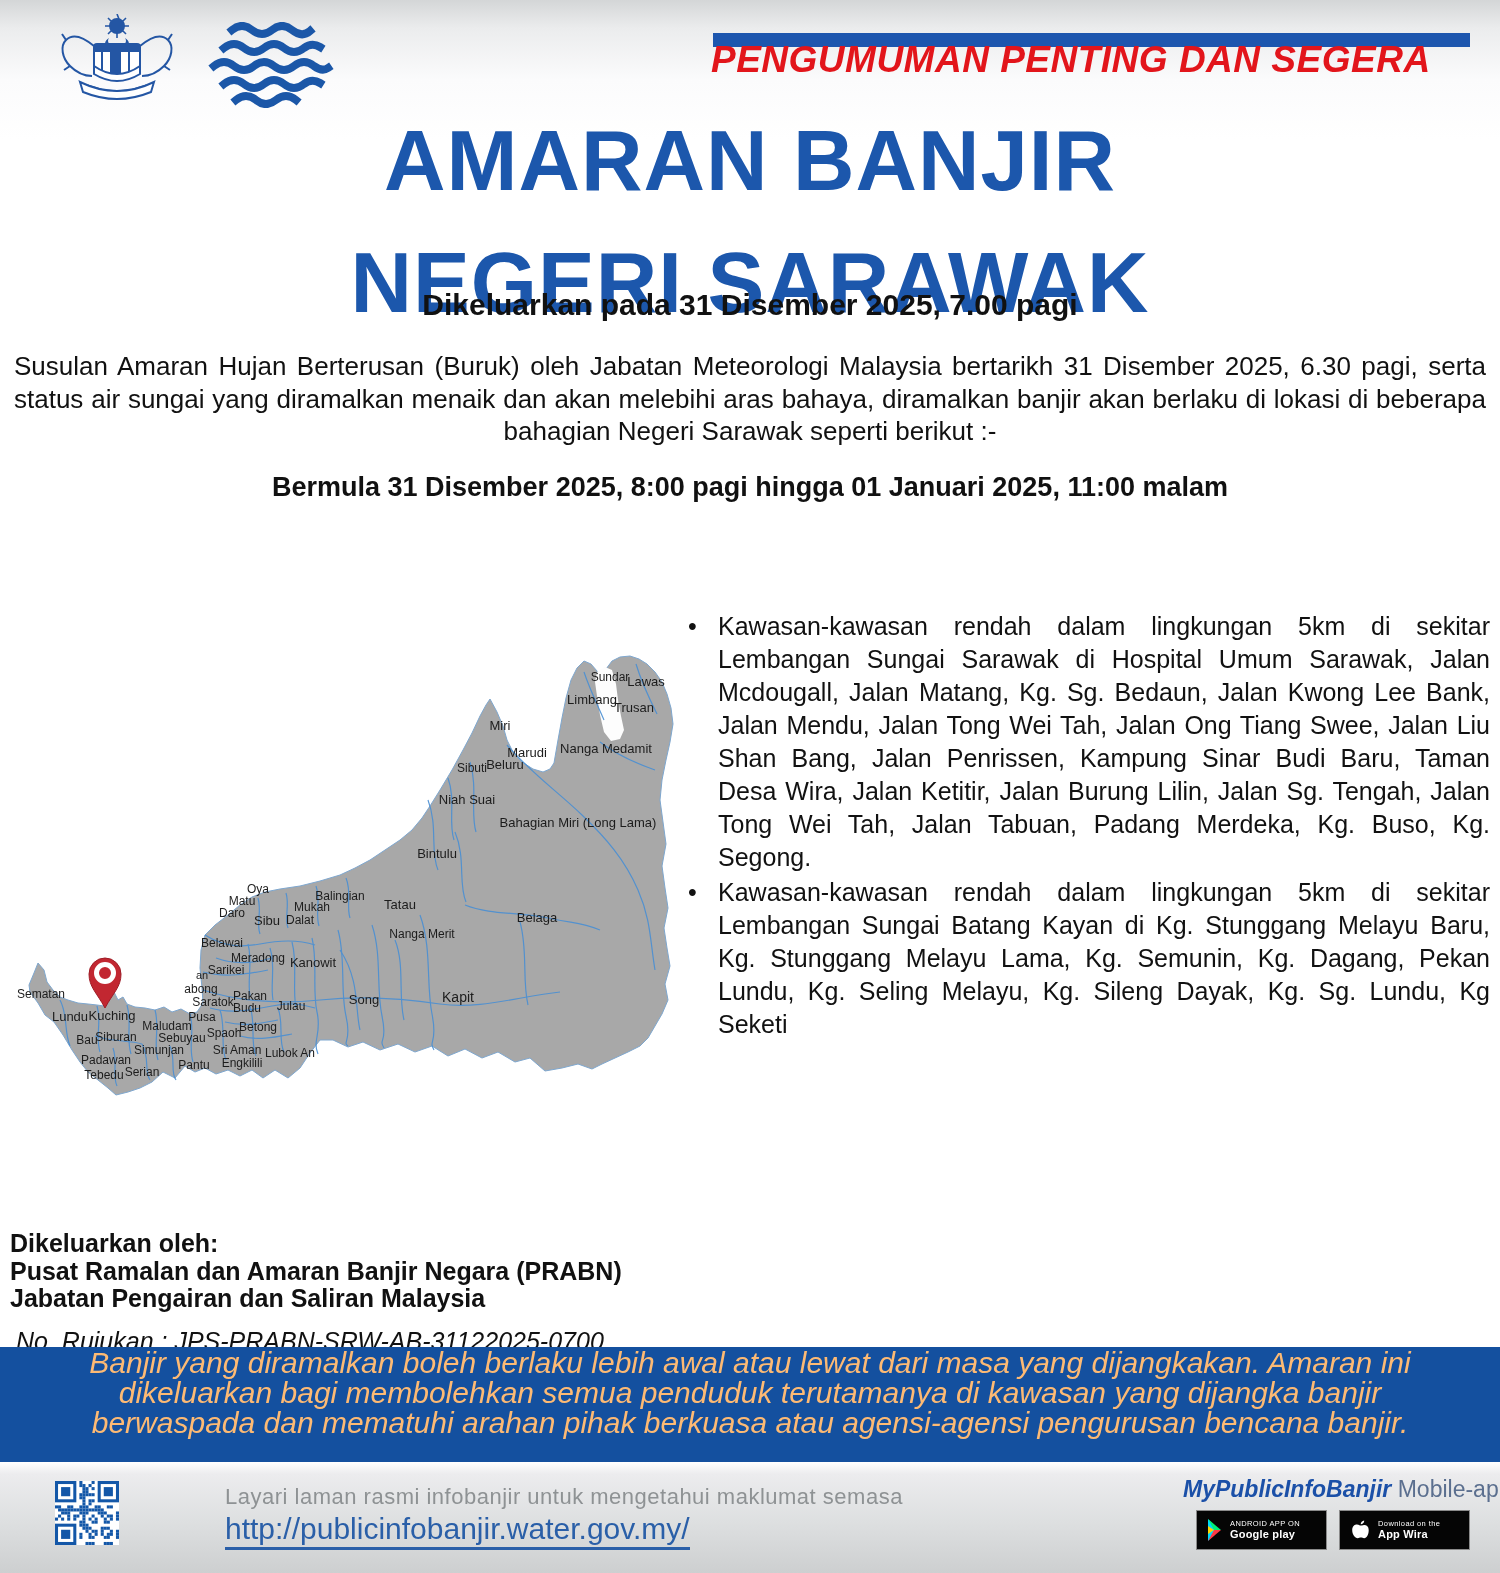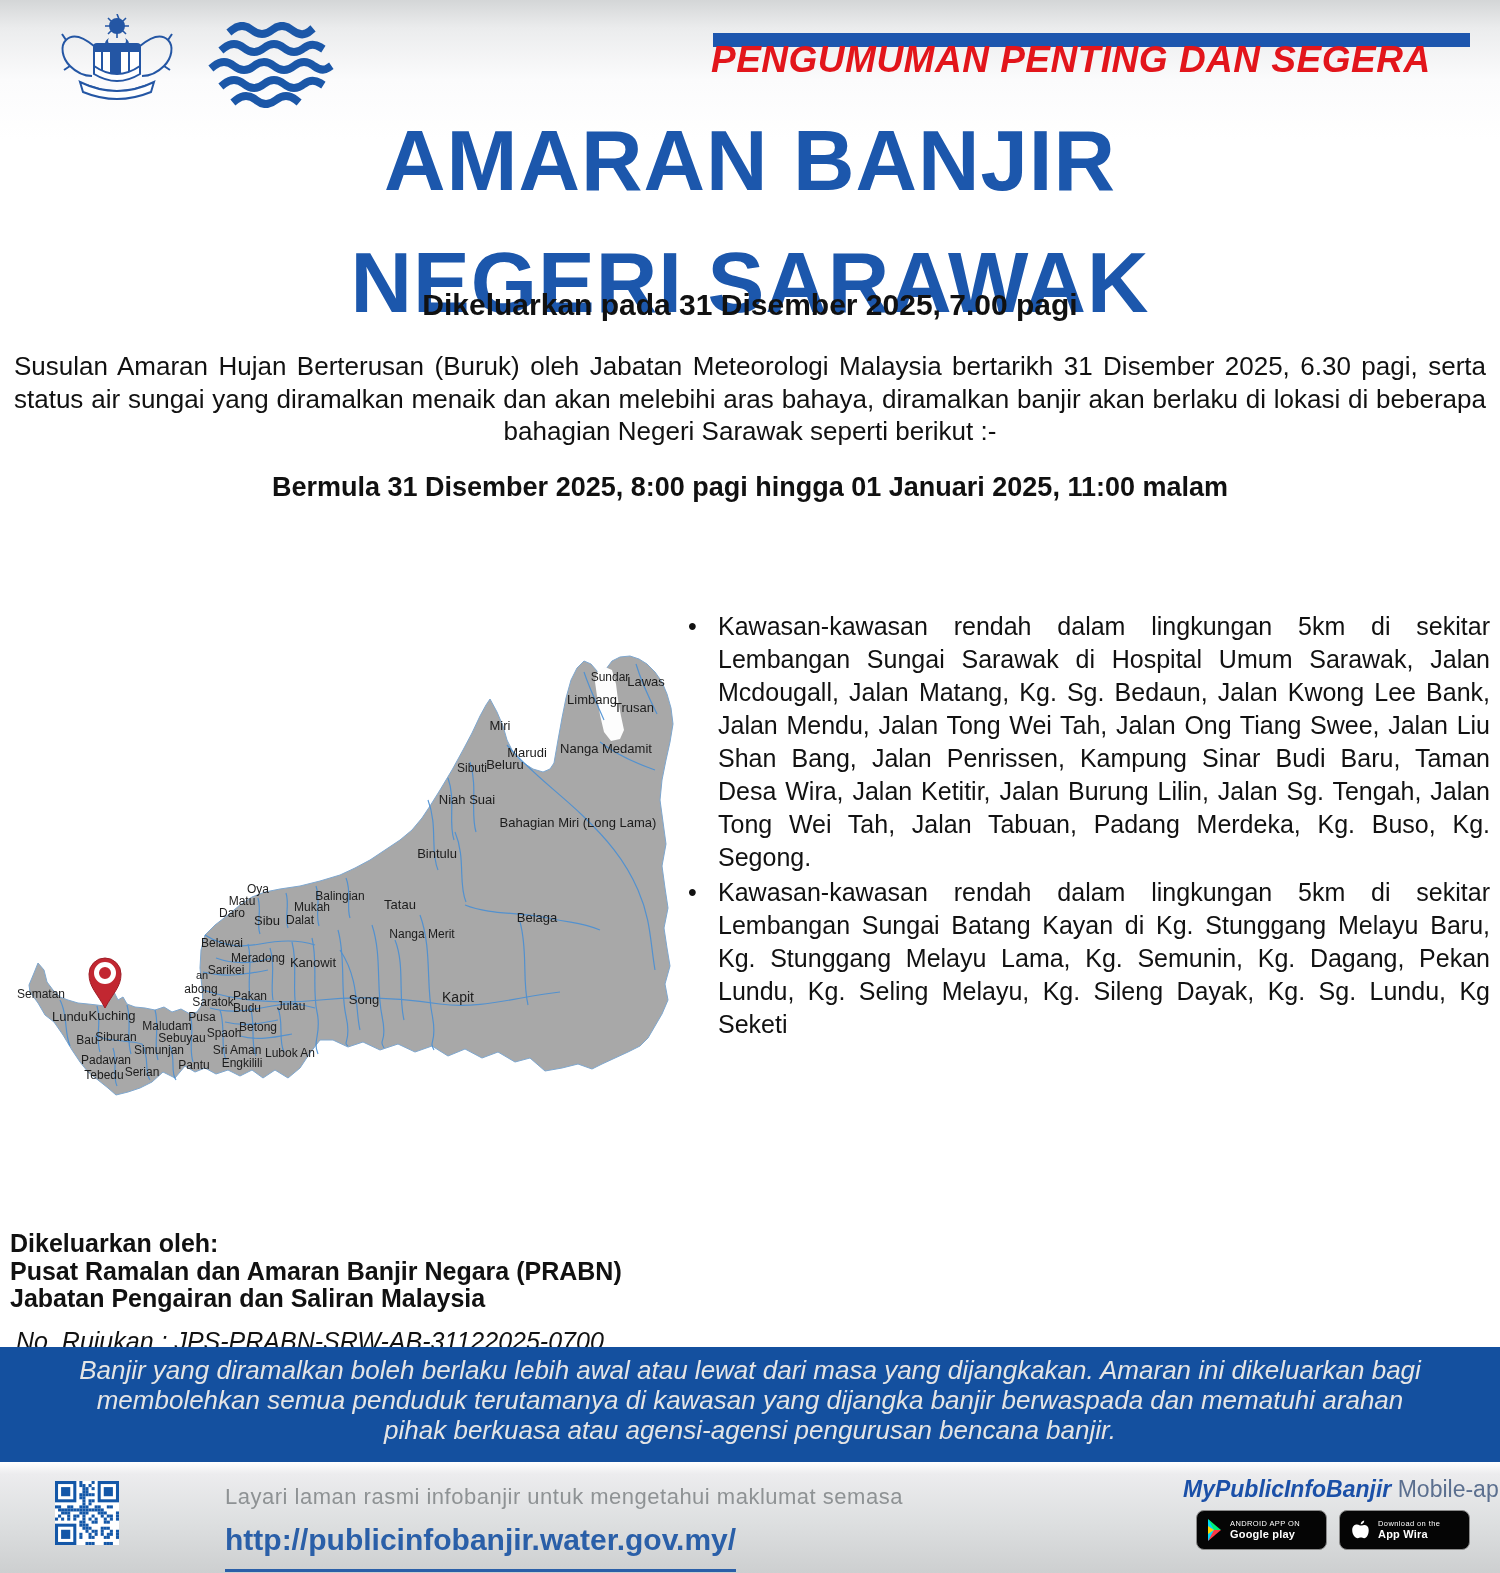--- a/index.html
+++ b/index.html
@@ -43,34 +43,34 @@
   .details h2{font-size:29px;font-weight:bold;margin-bottom:10px}
   .details ul{list-style:none;padding-left:34px}
   .details li{position:relative;font-size:25px;line-height:33px;text-align:justify;text-align-last:left;margin-bottom:2px}
   .details li::before{content:"\2022";position:absolute;left:-30px;top:0;font-size:25px}
   
   .issuer{position:absolute;left:10px;top:1230px;font-size:25px;line-height:27.5px}
   .issuer .b{font-weight:bold}
   .issuer .ref{font-style:italic;margin-left:6px;margin-top:15px}
   
   .band{position:absolute;left:0;top:1347px;width:100%;height:115px;background:var(--band-blue)}
-  .band p{padding:8px 70px 0 70px;color:#e5e5e5;font-style:italic;font-size:26px;line-height:30px;text-align:center}
+  .band p{padding:1px 70px 0 70px;color:#fdba74;font-style:italic;font-size:30px;line-height:30px;text-align:center}
   
   .footer{position:absolute;left:0;top:1462px;width:100%;height:111px;
           background:linear-gradient(180deg,#ffffff 0,#ececee 12px,#dddfe0 55%,#cdcfd0 100%)}
   .qr{position:absolute;left:55px;top:19px}
   .f-tag{position:absolute;left:225px;top:22px;font-size:22px;color:#8e9294;letter-spacing:.5px}
-  .f-url{position:absolute;left:225px;top:61px;font-size:30px;font-weight:bold;color:var(--url-blue);
-         border-bottom:3px solid var(--url-blue);padding-bottom:12px;text-decoration:none;display:inline-block}
+  .f-url{position:absolute;left:225px;top:50px;font-size:30px;font-weight:normal;color:var(--url-blue);
+         border-bottom:3px solid var(--url-blue);padding-bottom:1px;text-decoration:none;display:inline-block}
   .apps{position:absolute;left:1183px;top:14px;width:300px;text-align:center}
   .apps .t{font-size:23px;white-space:nowrap}
   .apps .t .brand{font-weight:bold;font-style:italic;color:#1b50a8}
   .apps .t .rest{color:#5b6f8f}
   .badges{display:flex;gap:12px;margin-top:7px;justify-content:center}
-  .badge{width:131px;height:40px;background:#050505;border:1px solid #8a8a8a;border-radius:8px;
+  .badge{width:131px;height:40px;background:#050505;border:1px solid #8a8a8a;border-radius:0;
          display:flex;align-items:center;gap:7px;padding:0 9px;color:#fff;cursor:pointer}
   .badge .txt{text-align:left;line-height:1}
   .badge .l1{font-size:7.5px;letter-spacing:.4px;display:block;margin-bottom:2px}
   .badge .l2{font-size:11px;font-weight:bold;display:block;letter-spacing:.2px;white-space:nowrap}
 </style>
 </head>
 <body>
 
 <div id="page">
 

